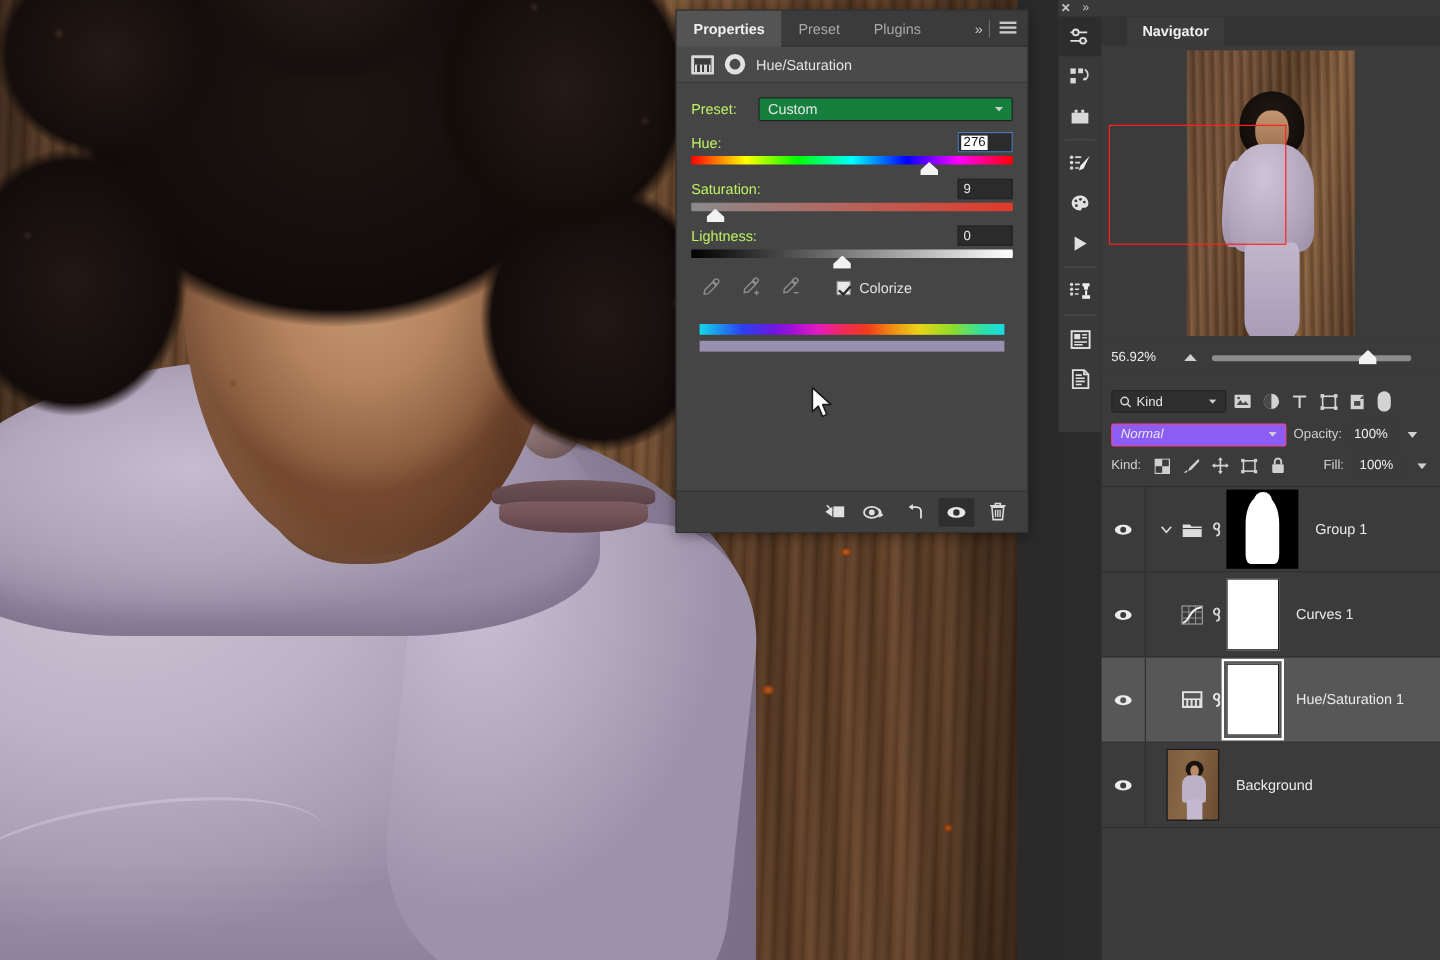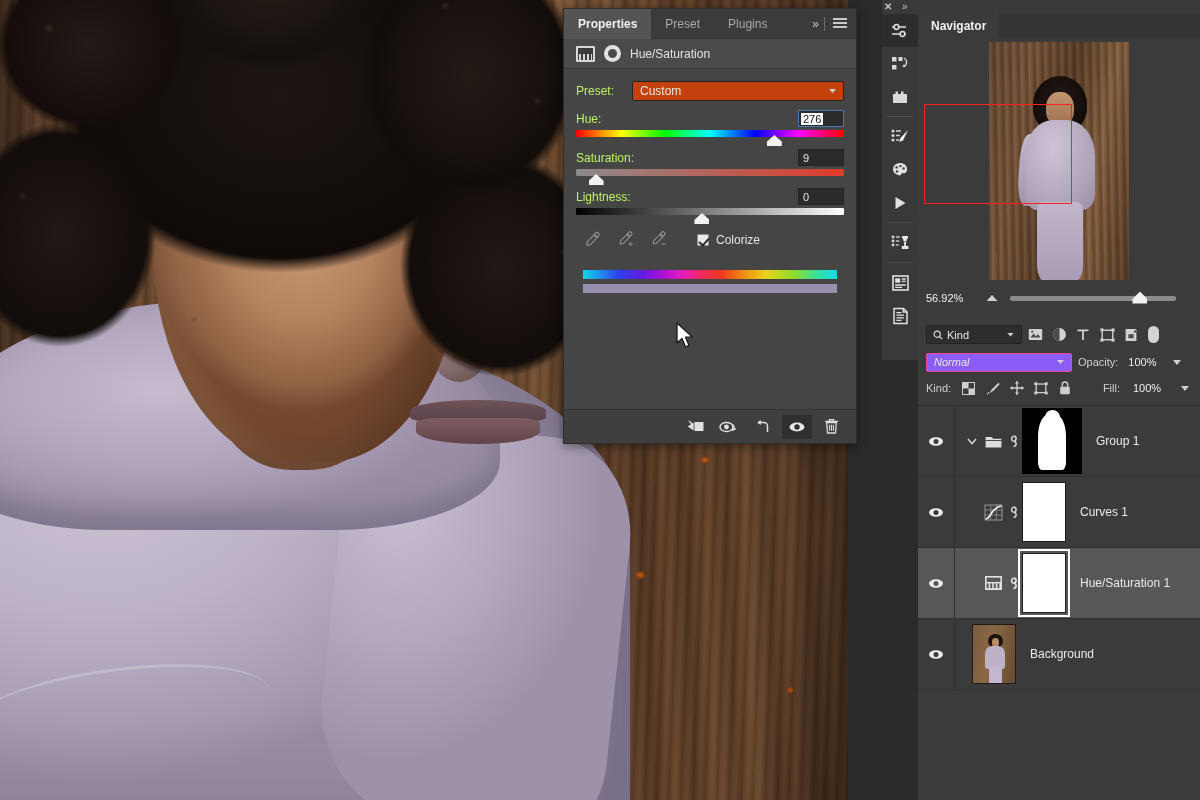--- a/index.html
+++ b/index.html
@@ -139,21 +139,21 @@
      background:repeating-linear-gradient(90deg,#d8d8d8 0 2px,#3a3a3a 2px 4px); }
   .ico-halfcircle{ width:17px; height:17px; border-radius:50%; background:#e2e2e2; position:relative; flex:none; }
   .ico-halfcircle::after{ content:""; position:absolute; left:50%; top:50%; width:9px; height:9px;
      margin:-4.5px 0 0 -4.5px; border-radius:50%; background:#4a4a4a; }
   .prop-title{ color:#e4e4e4; font-size:12px; }
 
   .prop-body{ padding:12px 12px 0 12px; }
   .row{ display:flex; align-items:center; margin-bottom:9px; }
   .lbl{ width:56px; color:#bef264; font-size:12px; }
   .select{
-    flex:1; height:20px; background:#c2410c; border:1px solid #232323; border-radius:2px;
+    flex:1; height:20px; background:#15803d; border:1px solid #232323; border-radius:2px;
     color:#e6e6e6; font-size:12px; display:flex; align-items:center; padding:0 7px; position:relative;
   }
   .select.disabled{ background:#494949; border-color:#414141; color:#8a8a8a; }
   .caret{ position:absolute; right:7px; top:50%; margin-top:-2px; width:7px; height:4px;
     background:#cfcfcf; clip-path:polygon(0 0,100% 0,50% 100%); }
   .select.disabled .caret{ background:#7a7a7a; }
 
   .targeted-btn{ width:26px; height:22px; margin-right:6px; display:flex; align-items:center; justify-content:center; }
   .hand-ico{ width:16px; height:17px; position:relative; }
   .hand-ico svg{ display:block; }
@@ -199,21 +199,21 @@
   .dock-top{ position:absolute; left:882px; top:0; width:318px; height:14px; background:#393939; }
   .dock-x{ position:absolute; left:884px; top:1px; color:#c6c6c6; font-size:10px; font-weight:bold; }
   .dock-chev{ position:absolute; left:902px; top:1px; color:#c6c6c6; font-size:10px; letter-spacing:-1px; }
   .dock-btn{ width:36px; height:33px; display:flex; align-items:center; justify-content:center; }
   .dock-btn.active{ background:#2d2d2d; }
   .dock-sep{ height:1px; margin:3px 5px; background:#4c4c4c; }
 
   
   #navigator{ position:absolute; left:918px; top:14px; width:282px; height:306px; background:#3b3b3b; }
   .nav-tabbar{ display:flex; align-items:center; height:24px; background:#333; }
-  .nav-tab{ padding:0 13px; line-height:24px; height:24px; font-size:12px; color:#f0f0f0; font-weight:bold; background:#3b3b3b; }
+  .nav-tab{ padding:0 13px; line-height:24px; height:24px; font-size:12px; color:#f0f0f0; font-weight:bold; background:#3b3b3b;margin-left:21px; }
   .nav-canvas{ position:relative; height:246px; background:#3b3b3b; display:flex; align-items:center; justify-content:center; }
   .nav-thumb{ position:relative; width:140px; height:238px; overflow:hidden;
               background:linear-gradient(100deg,#6a4a32,#7b563a 25%,#5d4028 50%,#8a6240 72%,#5a3d27 100%); }
   .nav-thumb .t-wood::after{ content:""; position:absolute; inset:0;
     background:repeating-linear-gradient(89deg, rgba(0,0,0,.2) 0 2px, rgba(255,255,255,.05) 4px, rgba(0,0,0,.12) 8px); }
   .nav-person{ position:absolute; left:24px; top:34px; width:92px; height:205px; }
   .np-hair{ position:absolute; left:20px; top:0; width:54px; height:56px; border-radius:50% 50% 42% 42%;
             background:radial-gradient(ellipse at 50% 45%, #241a15 0%, #120c09 75%); }
   .np-face{ position:absolute; left:33px; top:16px; width:28px; height:34px; border-radius:45%;
             background:linear-gradient(180deg,#c39670,#9c7050); }

